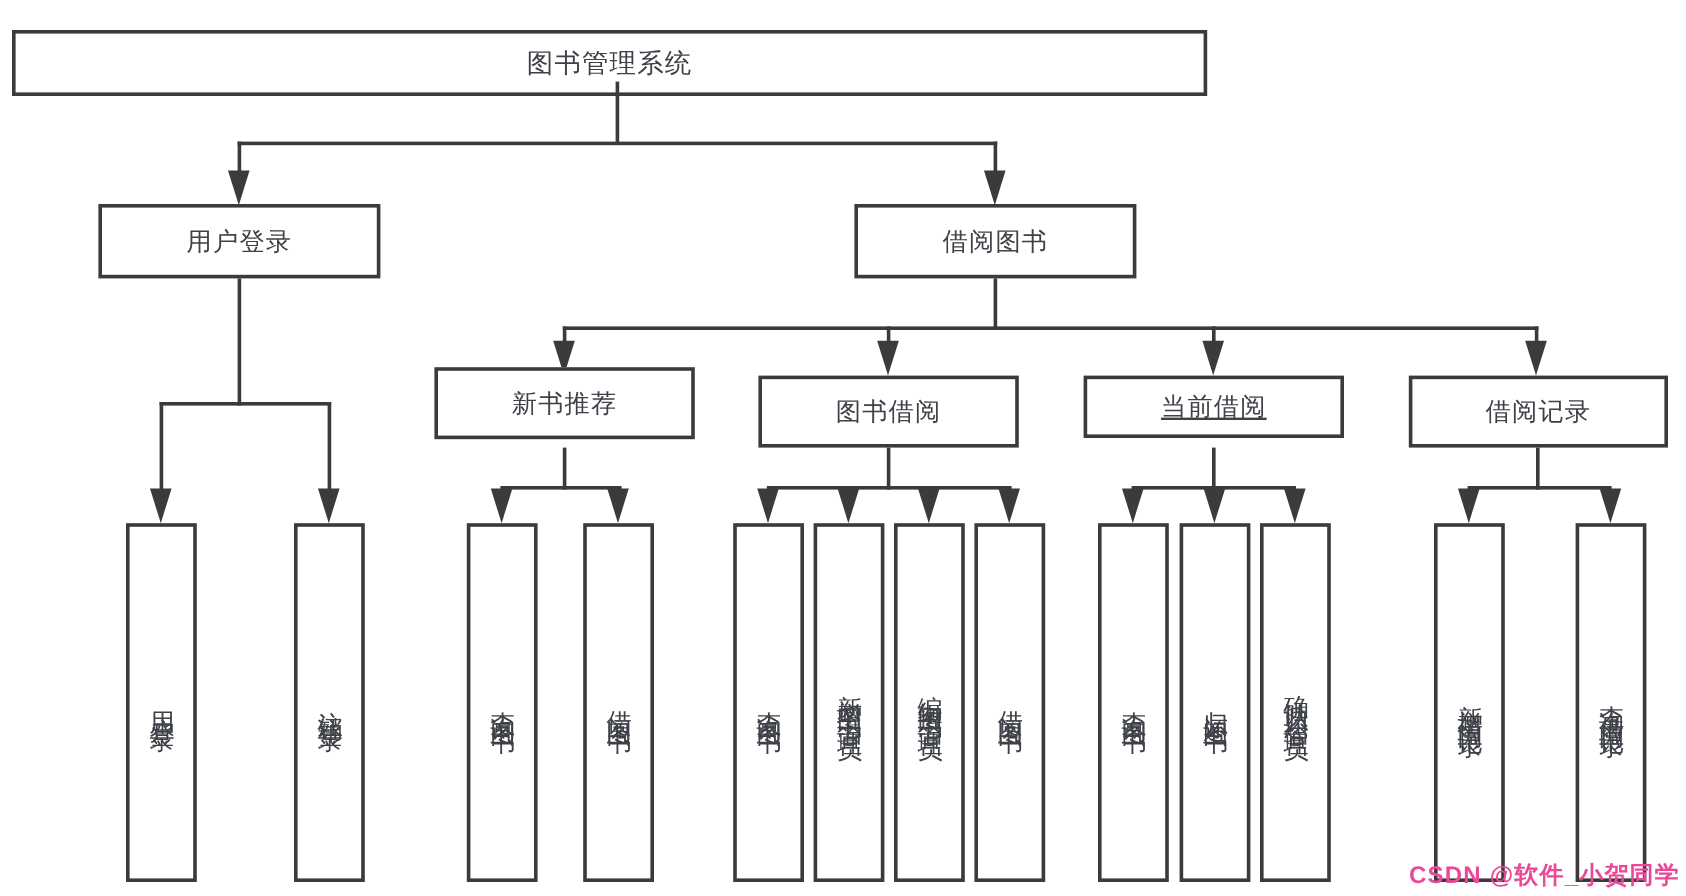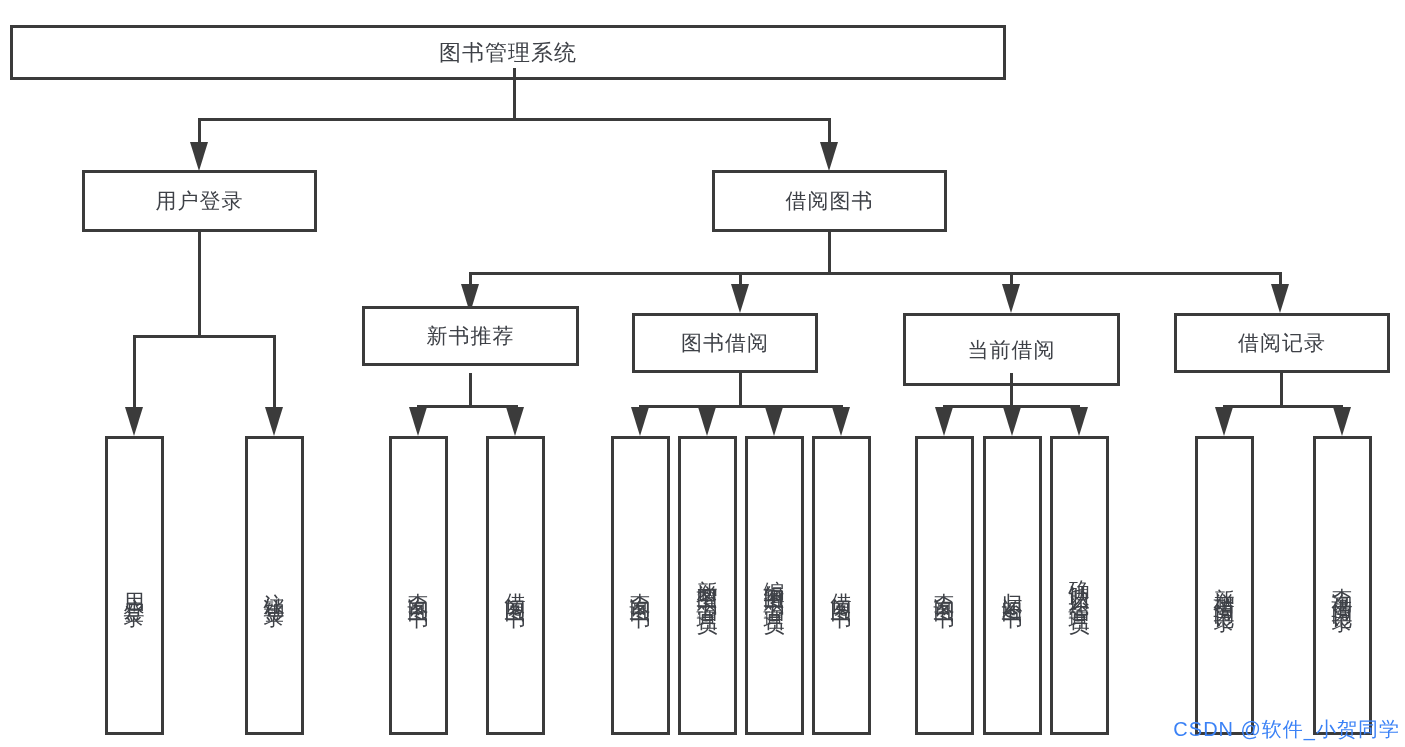--- a/index.html
+++ b/index.html
@@ -36,22 +36,23 @@
     position:absolute;
     width:0;height:0;
     border-left:9px solid transparent;
     border-right:9px solid transparent;
     border-top:29px solid #3b3b3b;
   }
   .watermark{
     position:absolute;
     right:5px;bottom:4px;
     font-size:20px;
-    color:#3b82f6;
+    color:#ec4899;
     letter-spacing:1px;
+    font-weight:bold;
   }
 </style>
 </head>
 <body>
 
 <div class="canvas">
 
   <div class="box lvl1" style="left:10px;top:13px;width:996px;height:55px;margin-top:12px;">图书管理系统</div>
 
   <div class="v" style="left:513px;top:68px;height:52px;"></div>
@@ -76,22 +77,22 @@
   <div class="v" style="left:469px;top:272px;height:16px;"></div>
   <div class="v" style="left:739px;top:272px;height:16px;"></div>
   <div class="v" style="left:1010px;top:272px;height:16px;"></div>
   <div class="v" style="left:1279px;top:272px;height:16px;"></div>
   <div class="arrow" style="left:461px;top:284px;"></div>
   <div class="arrow" style="left:731px;top:284px;"></div>
   <div class="arrow" style="left:1002px;top:284px;"></div>
   <div class="arrow" style="left:1271px;top:284px;"></div>
 
   <div class="box lvl3" style="left:362px;top:306px;width:217px;height:60px;">新书推荐</div>
-  <div class="box lvl3" style="left:632px;top:313px;width:186px;height:60px;">图书借阅</div>
-  <div class="box lvl3" style="left:903px;top:313px;width:217px;height:73px;">当前借阅</div>
+  <div class="box lvl3" style="left:632px;top:313px;width:217px;height:60px;">图书借阅</div>
+  <div class="box lvl3" style="left:903px;top:313px;width:217px;height:52px;text-decoration:underline;">当前借阅</div>
   <div class="box lvl3" style="left:1174px;top:313px;width:216px;height:60px;">借阅记录</div>
 
   <div class="v" style="left:469px;top:373px;height:35px;"></div>
   <div class="h" style="left:417px;top:405px;width:101px;"></div>
   <div class="arrow" style="left:409px;top:407px;"></div>
   <div class="arrow" style="left:506px;top:407px;"></div>
 
   <div class="v" style="left:739px;top:373px;height:35px;"></div>
   <div class="h" style="left:639px;top:405px;width:204px;"></div>
   <div class="arrow" style="left:631px;top:407px;"></div>

